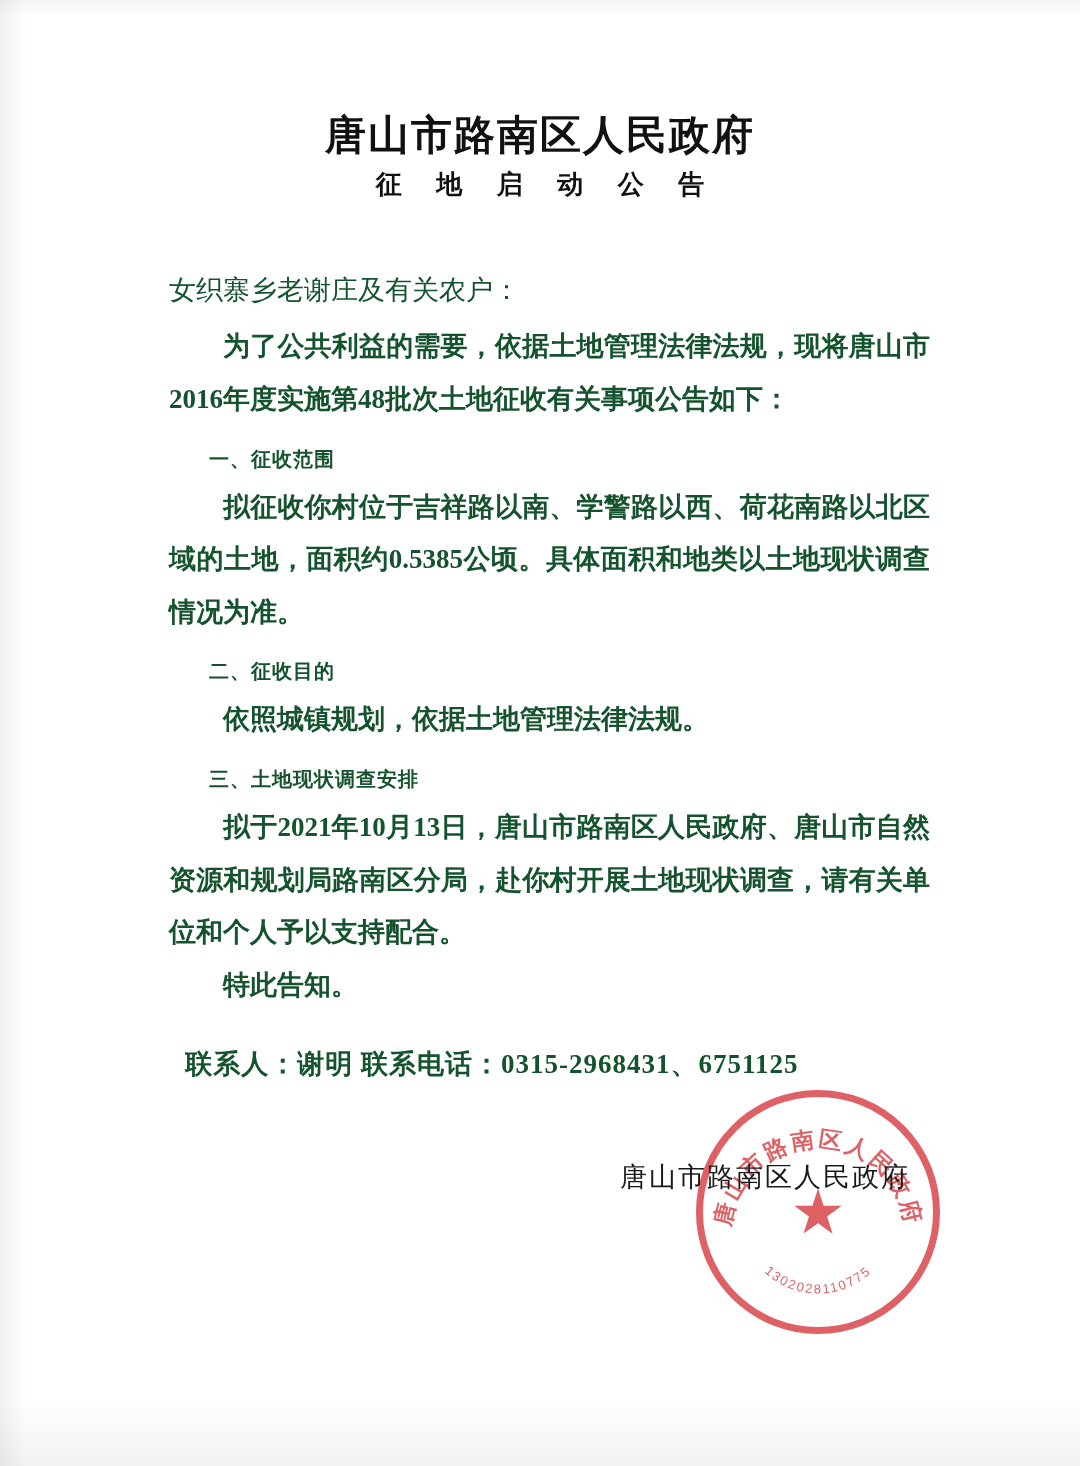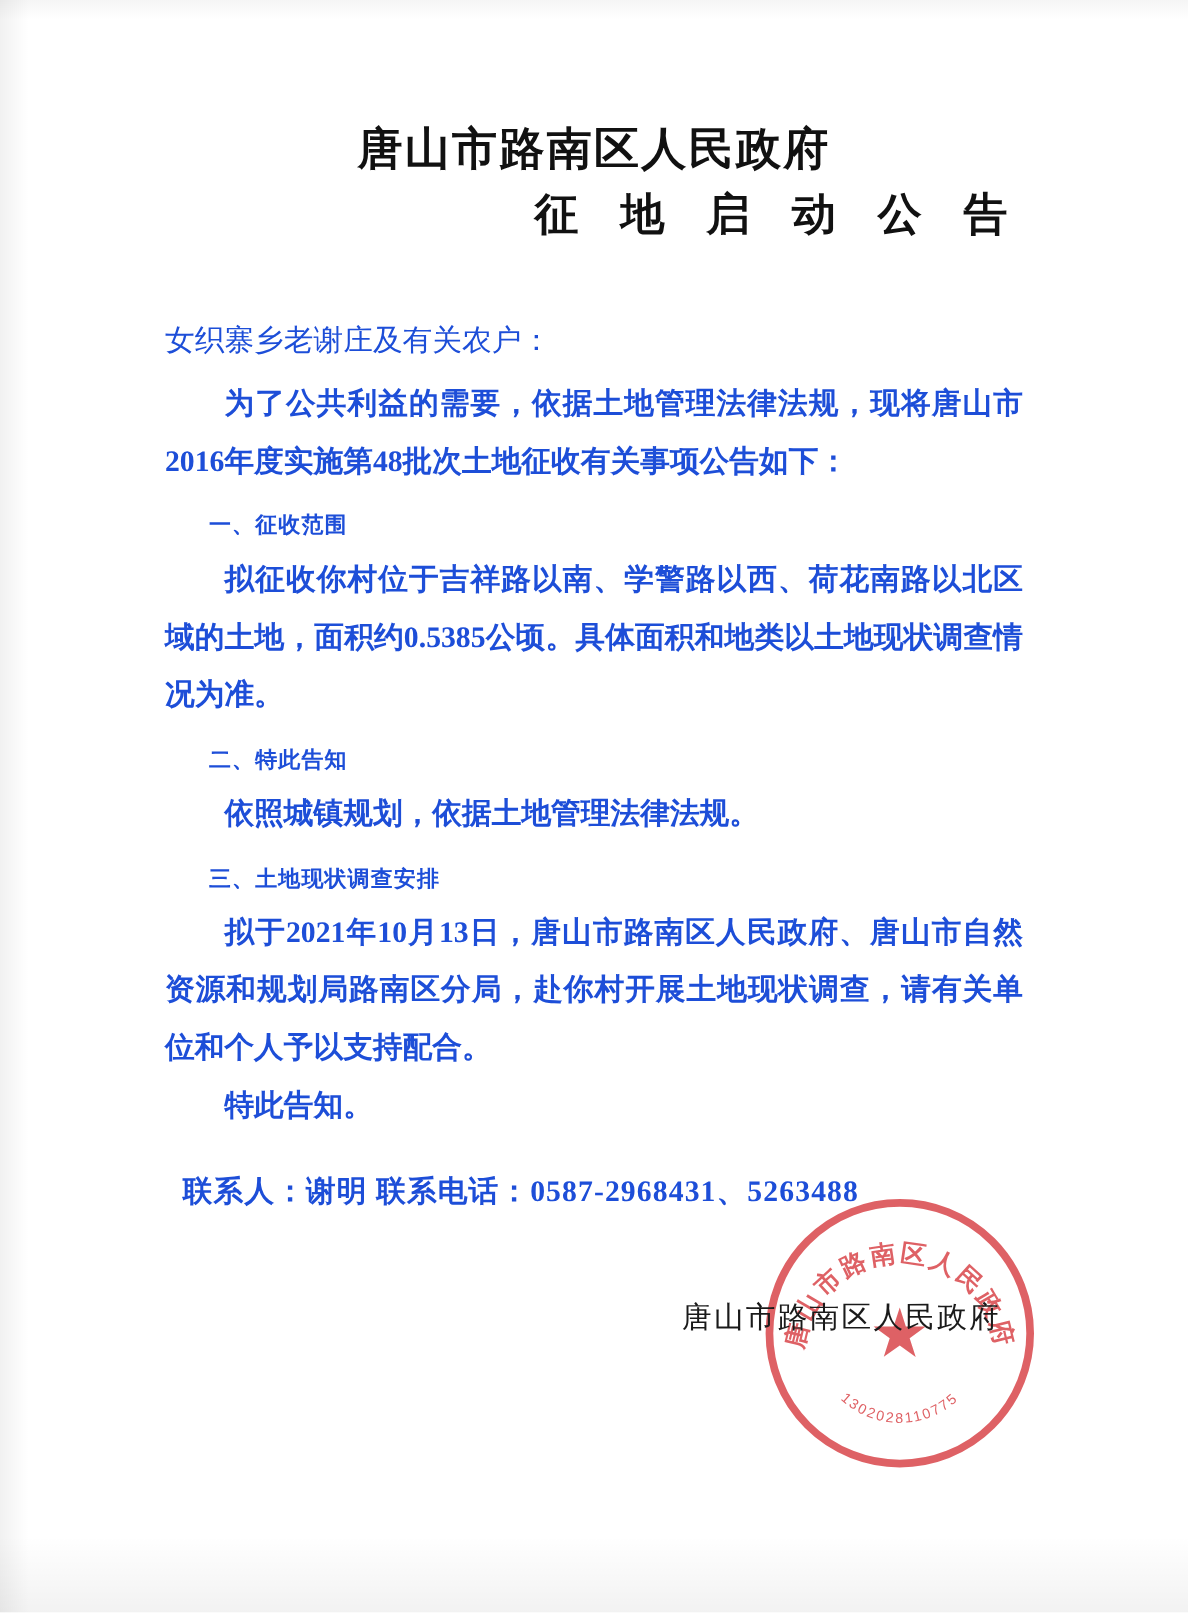--- a/index.html
+++ b/index.html
@@ -24,34 +24,35 @@
   }
   .doc-title {
     text-align: center;
     font-weight: bold;
     font-size: 41px;
     letter-spacing: 2px;
     line-height: 1.25;
     color: #111;
   }
   .doc-subtitle {
-    text-align: right;
-    font-weight: bold;
-    font-size: 40px;
+    text-align: center;
+    font-weight: bold;
+    font-size: 26px;
     letter-spacing: 14px;
     line-height: 1.4;
     margin-top: 6px;
     color: #111;
     text-indent: 14px;
   }
   .body-block {
     margin-top: 60px;
     font-size: 27px;
     line-height: 1.95;
-    color: #1d4ed8;
+    color: #14532d;
+    margin-left: 19px;
   }
   .salutation {
     margin: 0 0 4px 0;
     text-align: justify;
   }
   .para {
     margin: 0;
     text-indent: 2em;
     text-align: justify;
     font-weight: bold;
@@ -152,29 +153,29 @@
 
   <div class="body-block">
 
     <p class="salutation">女织寨乡老谢庄及有关农户：</p>
 
     <p class="para">为了公共利益的需要，依据土地管理法律法规，现将唐山市2016年度实施第48批次土地征收有关事项公告如下：</p>
 
     <p class="section-head">一、征收范围</p>
     <p class="para">拟征收你村位于吉祥路以南、学警路以西、荷花南路以北区域的土地，面积约0.5385公顷。具体面积和地类以土地现状调查情况为准。</p>
 
-    <p class="section-head">二、特此告知</p>
+    <p class="section-head">二、征收目的</p>
     <p class="para">依照城镇规划，依据土地管理法律法规。</p>
 
     <p class="section-head">三、土地现状调查安排</p>
     <p class="para">拟于2021年10月13日，唐山市路南区人民政府、唐山市自然资源和规划局路南区分局，赴你村开展土地现状调查，请有关单位和个人予以支持配合。</p>
 
     <p class="para">特此告知。</p>
 
-    <p class="contact-line">联系人：谢明    联系电话：0587-2968431、5263488</p>
+    <p class="contact-line">联系人：谢明    联系电话：0315-2968431、6751125</p>
 
   </div>
 
   <div class="signature">
     <div class="sig-line">唐山市路南区人民政府</div>
   </div>
 
   <div class="seal">
     <svg class="seal-arc" viewBox="0 0 230 230" aria-hidden="true">
       <defs>

